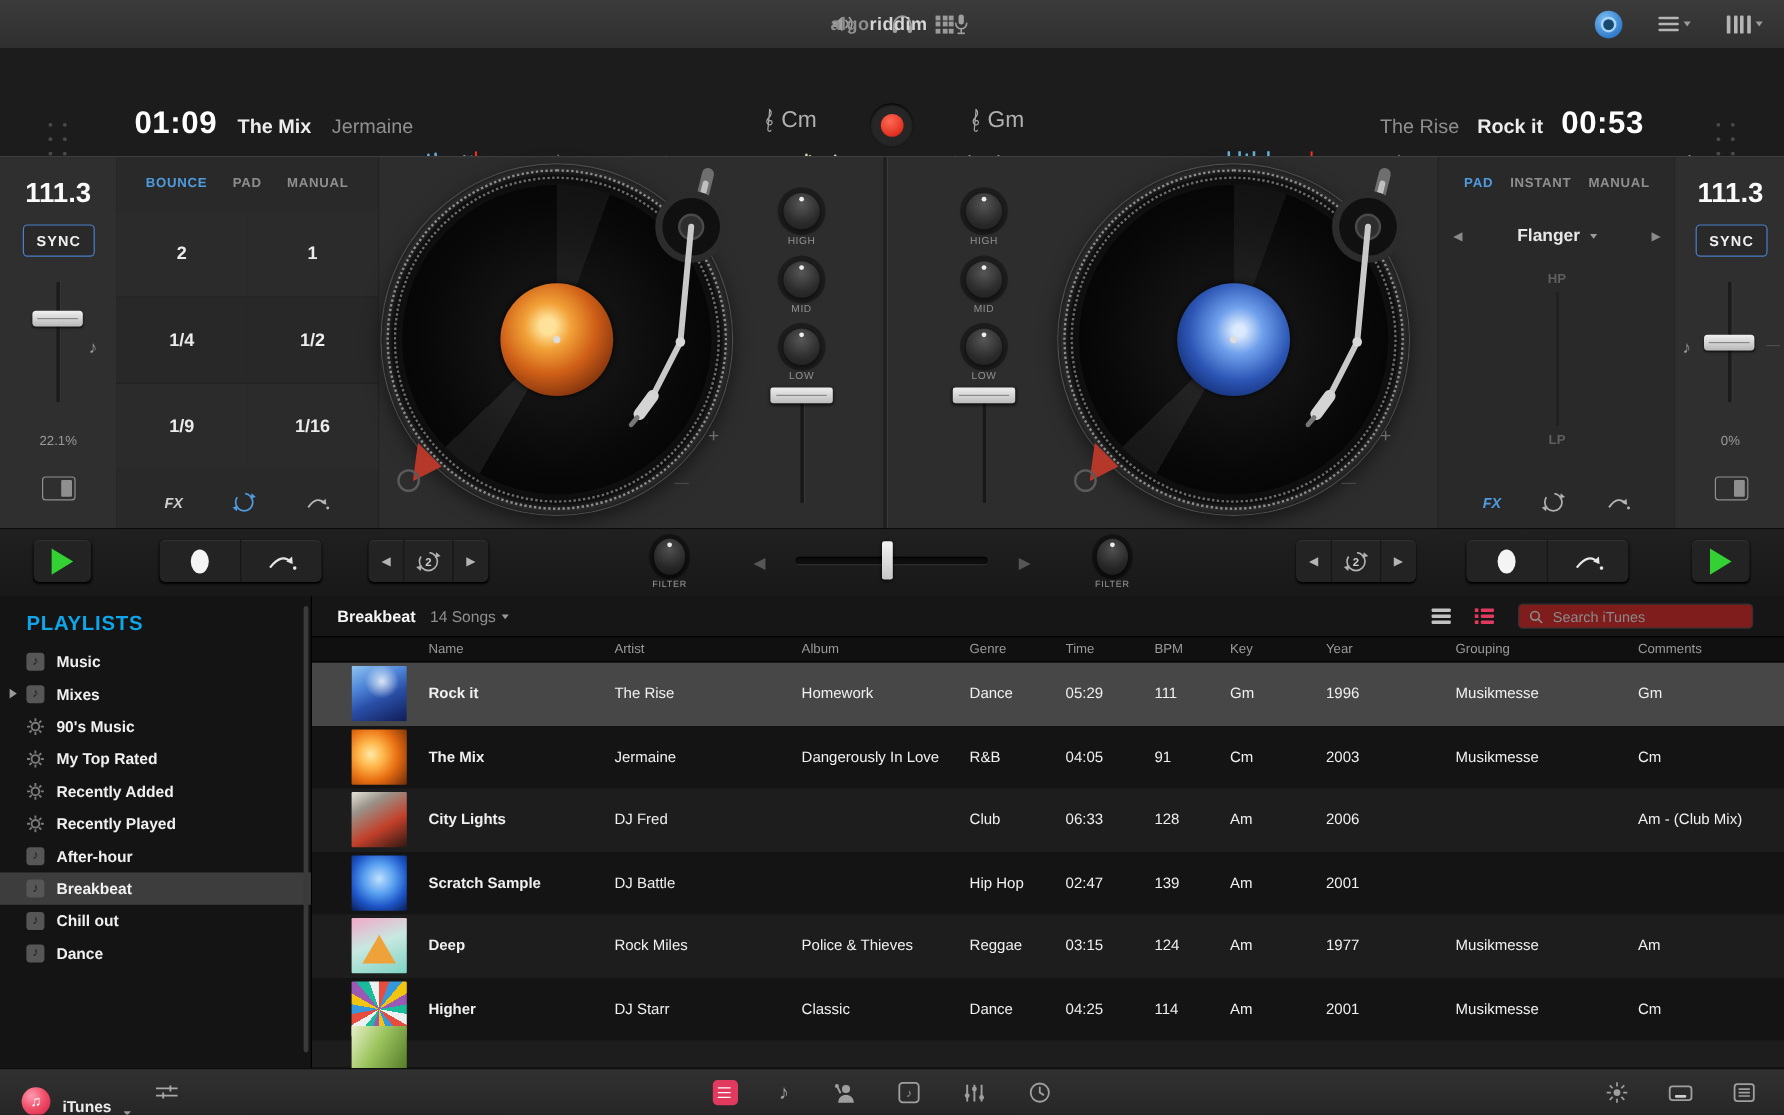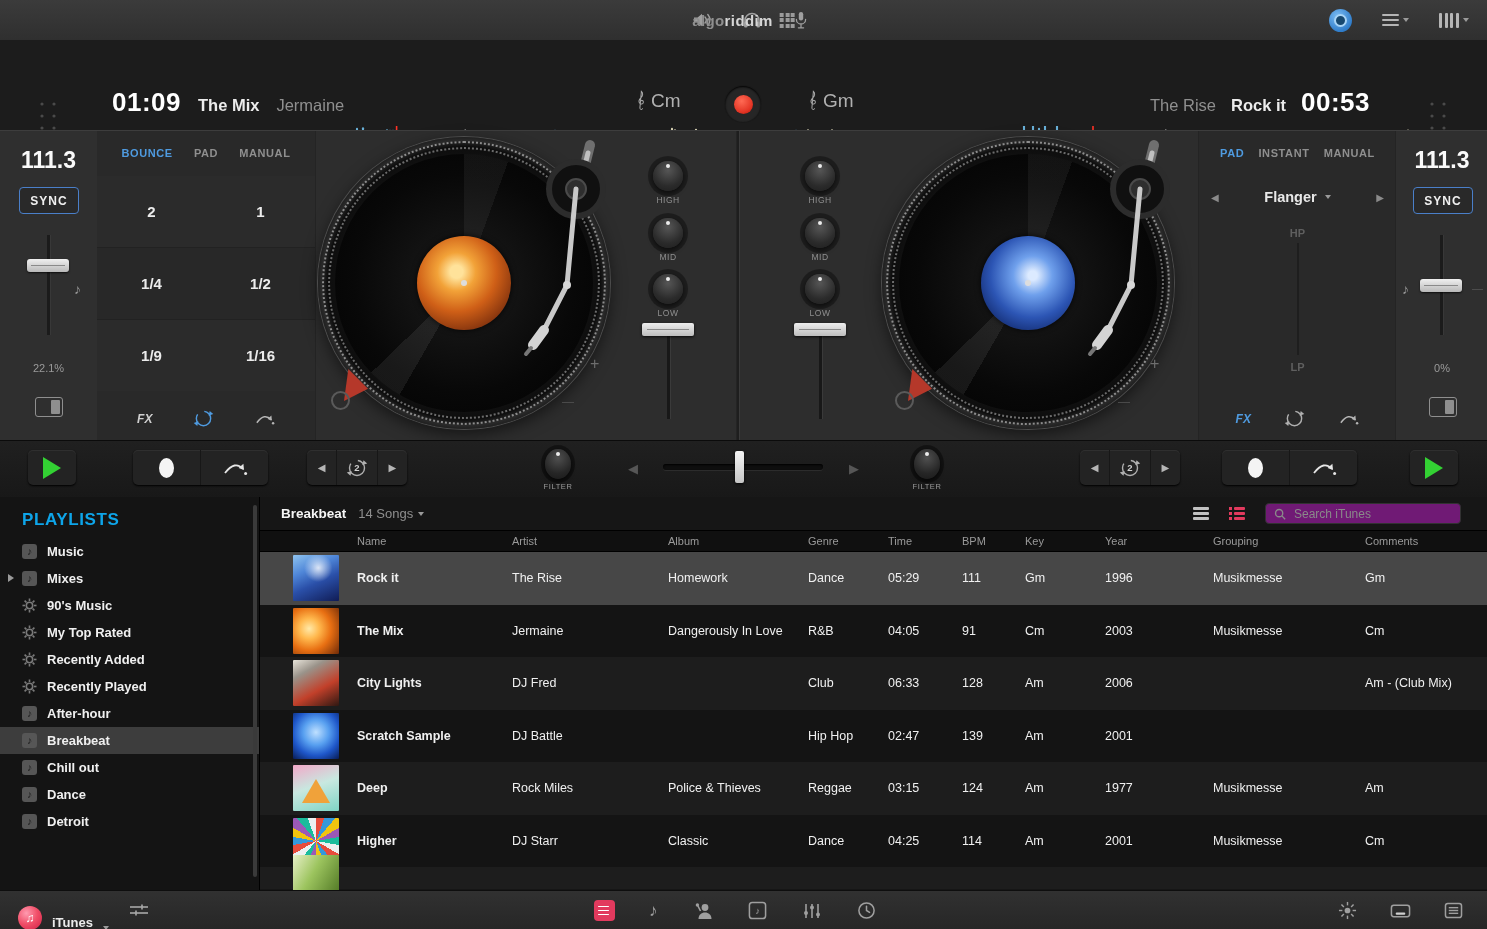--- a/index.html
+++ b/index.html
@@ -143,21 +143,21 @@
 
   .tracks{position:relative;flex:1;height:100%;background:#161616;overflow:hidden;}
   .ttoolbar{position:relative;height:33px;display:flex;align-items:center;background:#161616;}
   .ttitle{margin-left:21px;font-size:13.5px;font-weight:700;color:#f5f5f5;}
   .tcount{margin-left:12px;font-size:13px;color:#8f8f8f;cursor:pointer;display:flex;align-items:center;gap:5px;}
   .tb-tools{position:absolute;right:0;top:0;height:33px;display:flex;align-items:center;gap:20px;padding-right:26px;}
   .listic{display:flex;flex-direction:column;gap:2.6px;cursor:pointer;}
   .listic i{width:16px;height:2.4px;background:#c2c2c2;border-radius:1px;}
   .listic.pink i{background:var(--pink,#e23a5e);width:11px;margin-left:5px;position:relative;}
   .listic.pink i::before{content:"";position:absolute;left:-5px;top:0;width:3px;height:2.4px;background:var(--pink,#e23a5e);}
-  .search{display:flex;align-items:center;gap:6px;width:196px;height:21px;background:#701a75;border:1px solid #323232;border-radius:4px;padding:0 8px;box-sizing:border-box;}
+  .search{display:flex;align-items:center;gap:6px;width:196px;height:21px;background:#7f1d1d;border:1px solid #323232;border-radius:4px;padding:0 8px;box-sizing:border-box;}
   .search input{flex:1;background:transparent;border:none;outline:none;color:#d8d8d8;font-size:12px;font-family:"Liberation Sans",sans-serif;}
   .search input::placeholder{color:#8a8a8a;}
   .thead{height:22px;background:#101010;border-top:1px solid #000;border-bottom:1px solid #000;display:flex;align-items:center;padding-left:97px;box-sizing:border-box;}
   .thead .c{font-size:11px;color:#9a9a9a;cursor:pointer;}
   .c{flex:none;overflow:hidden;white-space:nowrap;}
   .c.name{width:155px;}.c.artist{width:156px;}.c.album{width:140px;}.c.genre{width:80px;}
   .c.time{width:74px;}.c.bpm{width:63px;}.c.key{width:80px;}.c.year{width:108px;}
   .c.grouping{width:152px;}.c.comments{flex:1;}
   .rows{position:relative;height:338px;overflow:hidden;}
   .trow{height:52.5px;display:flex;align-items:center;padding-left:33px;box-sizing:border-box;cursor:pointer;font-size:12.5px;color:#f0f0f0;}
@@ -1085,24 +1085,20 @@
           <span class="pl-label">Breakbeat</span>
         </div>
       <div class="pl-item">
           <span class="ic-song"></span>
           <span class="pl-label">Chill out</span>
         </div>
       <div class="pl-item">
           <span class="ic-song"></span>
           <span class="pl-label">Dance</span>
         </div>
-      <div class="pl-item">
-          <span class="ic-song"></span>
-          <span class="pl-label">Detroit</span>
-        </div>
       <div class="sb-scroll"></div>
     </div>
 
     <div class="tracks">
       <div class="ttoolbar">
         <span class="ttitle">Breakbeat</span>
         <span class="tcount">
             <span>14 Songs</span>
             <span class="caret"></span>
           </span>

